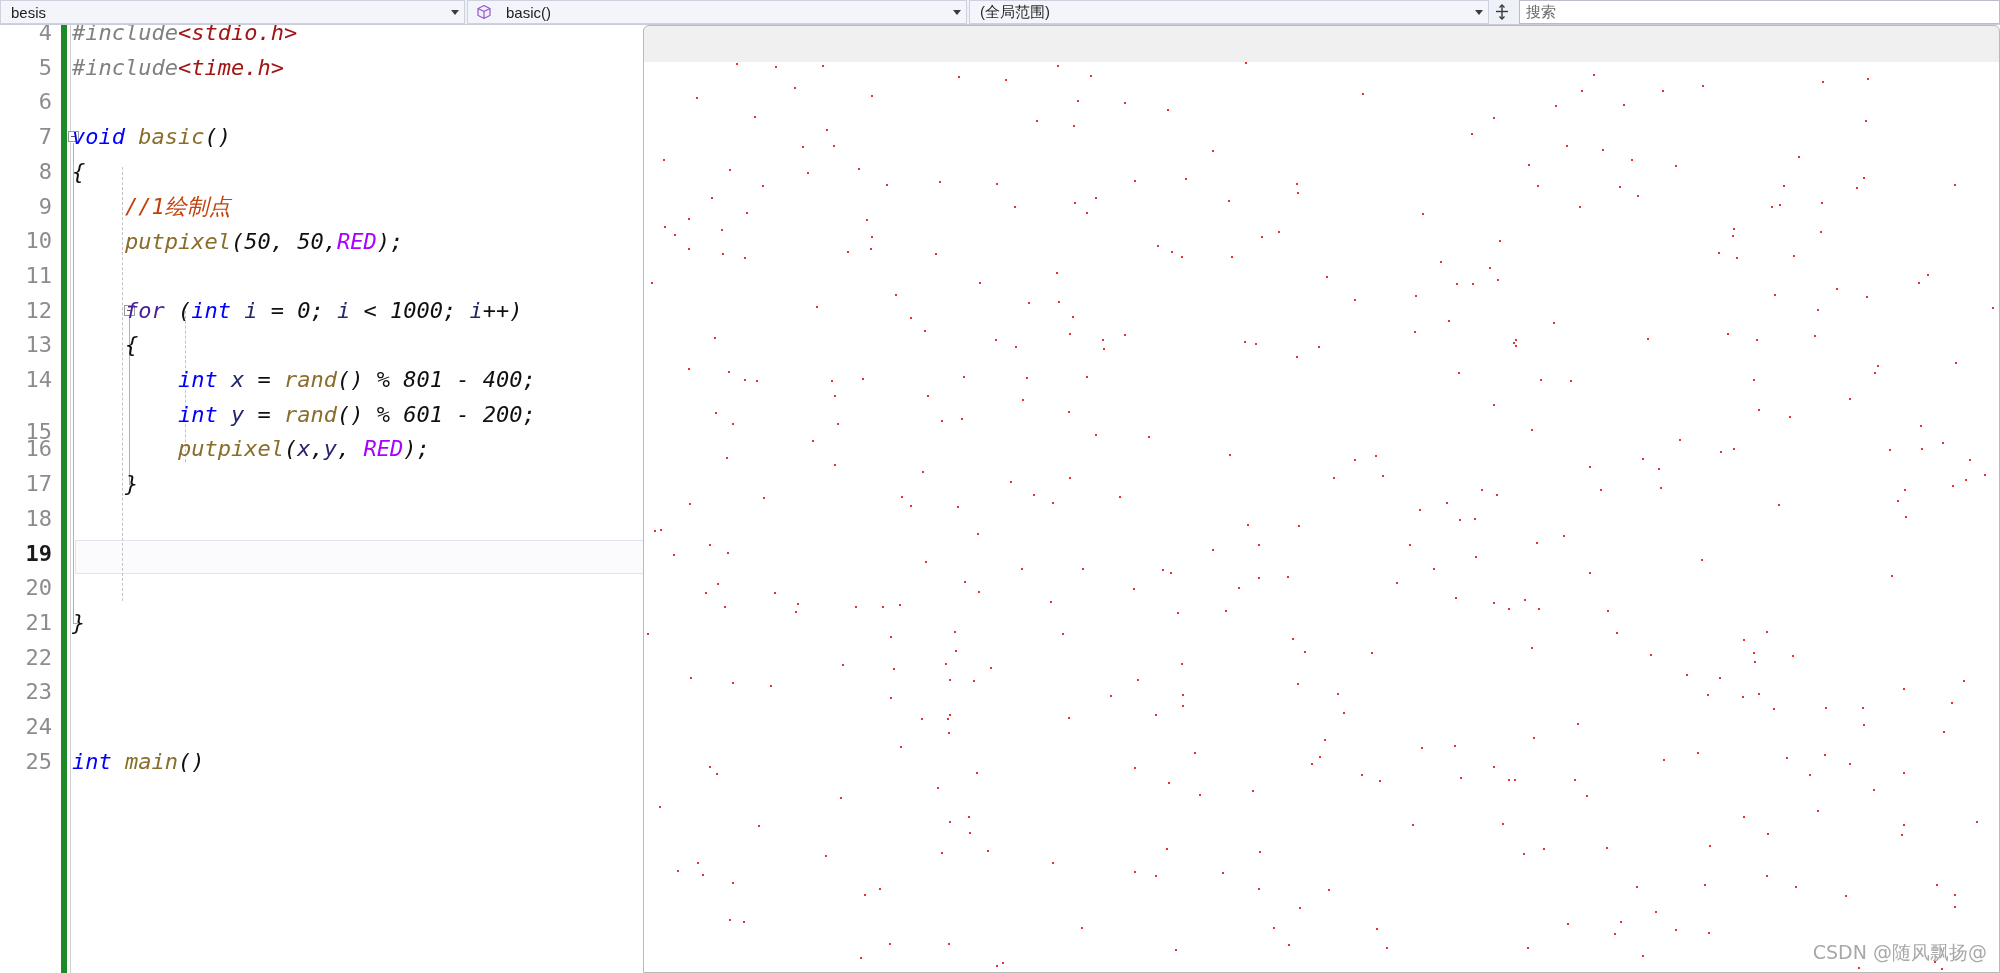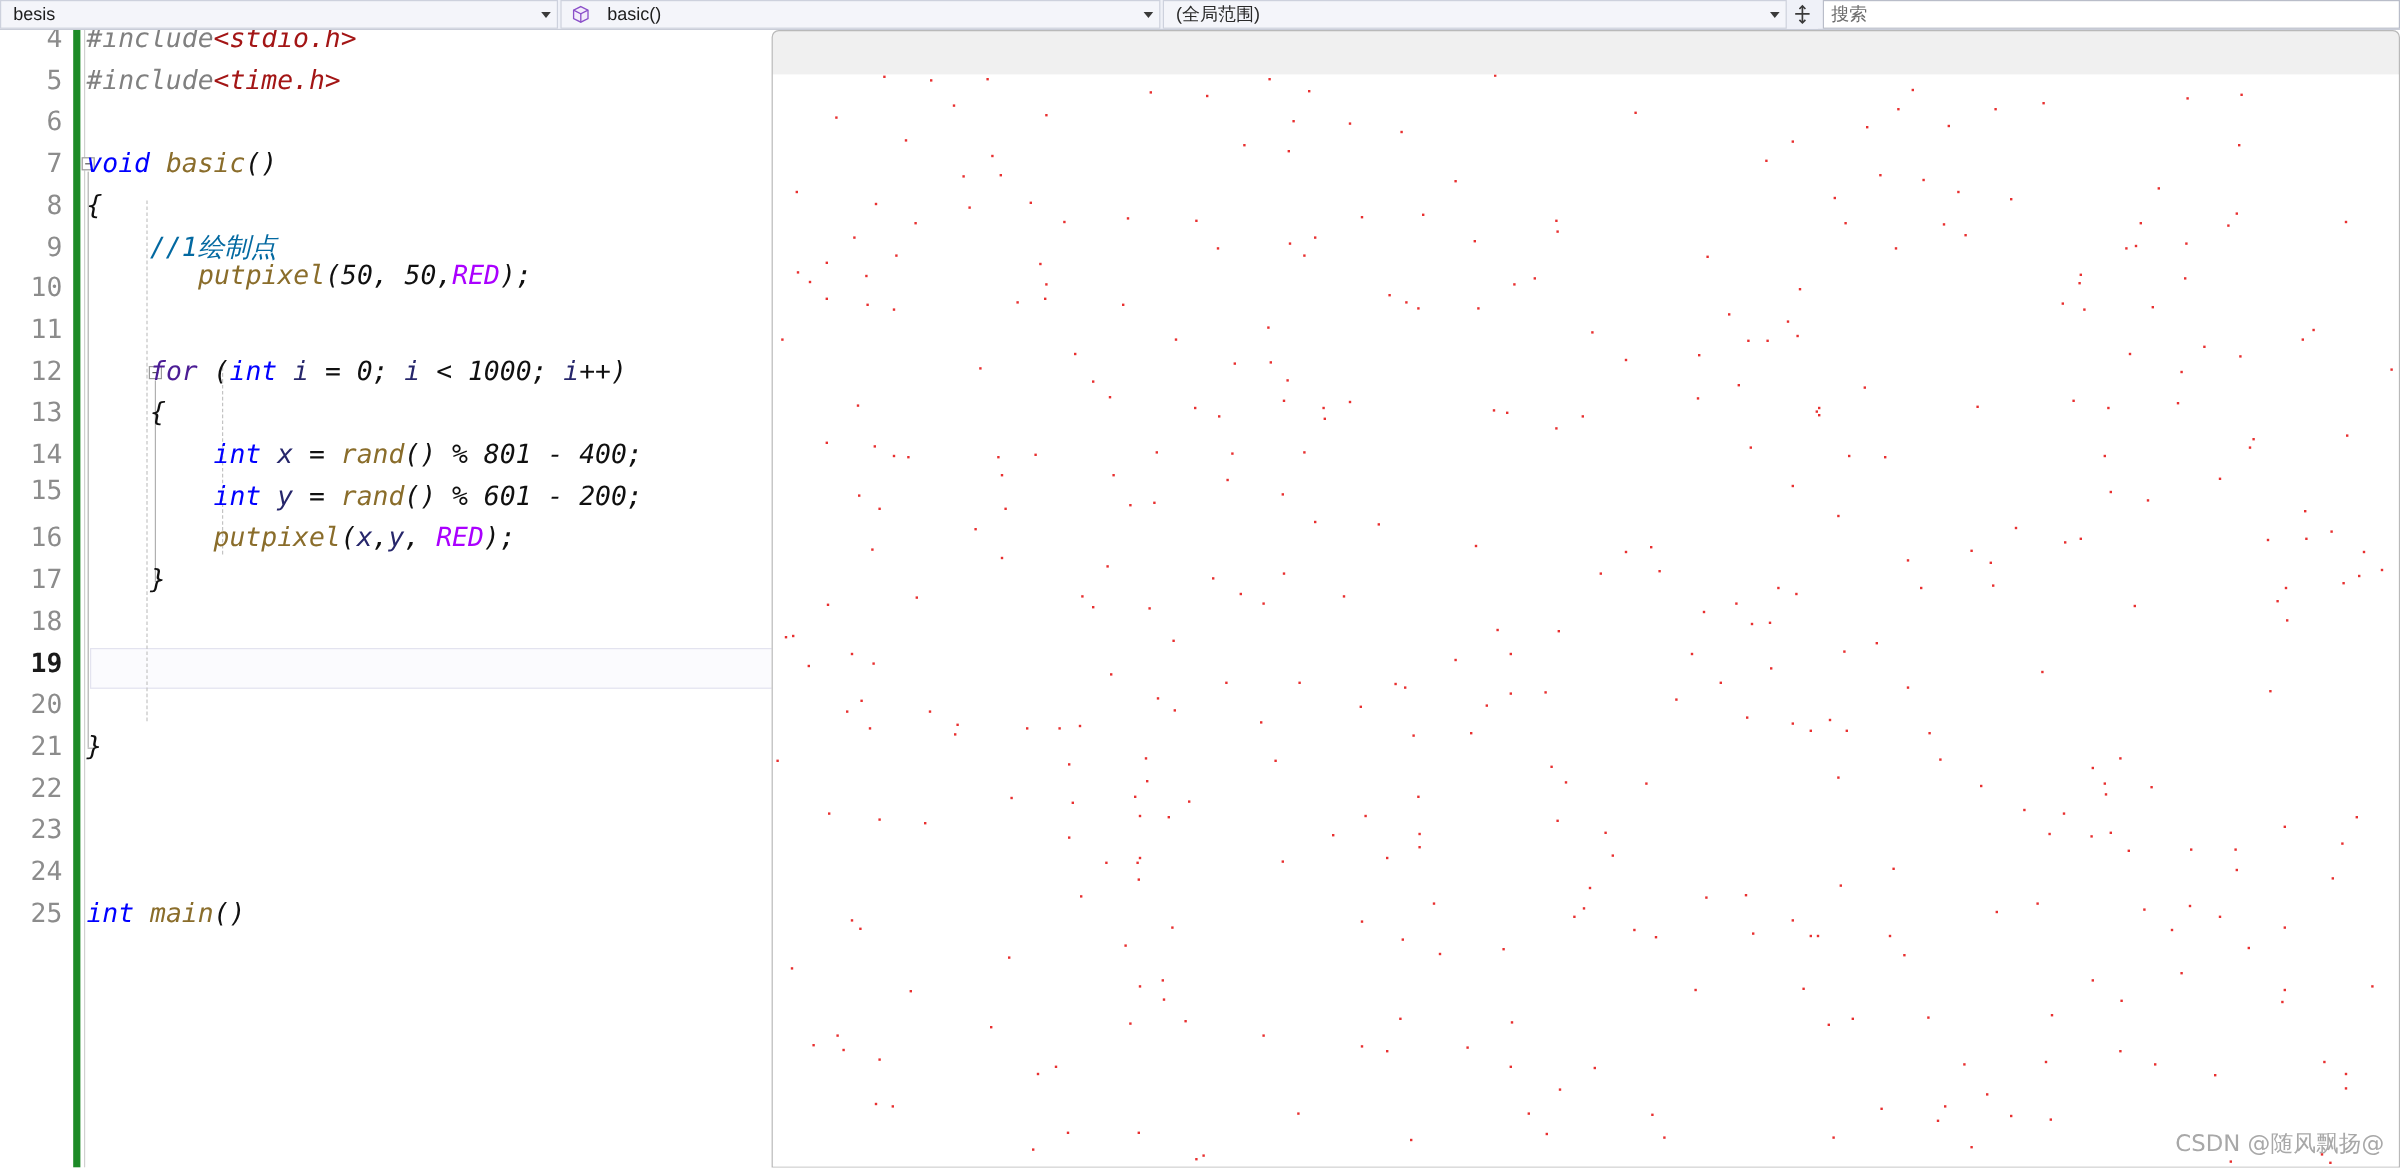--- a/index.html
+++ b/index.html
@@ -178,21 +178,21 @@
   }
 
   
   .t-pre    { color: #808080; }
   .t-str    { color: #a31515; }
   .t-kw     { color: #0000ff; }
   .t-kw2    { color: #4c1d95; }
   .t-fn     { color: #8a6d2b; }
   .t-macro  { color: #aa00ff; }
   .t-var    { color: #26266b; }
-  .t-cmt    { color: #0369a1; }
+  .t-cmt    { color: #c2410c; }
   .t-plain  { color: #101010; }
 
   
   .app-window {
     position: absolute;
     top: 25px; left: 643px;
     width: 1357px; height: 948px;
     background: #f0f0f0;
     border: 1px solid #b9b9b9;
     border-top-left-radius: 6px;
@@ -326,21 +326,21 @@
       <div class="line-num" style="top: 25.7px;">5</div>
       <div class="line-num" style="top: 60.4px;">6</div>
       <div class="line-num" style="top: 95.1px;">7</div>
       <div class="line-num" style="top: 129.8px;">8</div>
       <div class="line-num" style="top: 164.5px;">9</div>
       <div class="line-num" style="top: 199.2px;">10</div>
       <div class="line-num" style="top: 233.9px;">11</div>
       <div class="line-num" style="top: 268.6px;">12</div>
       <div class="line-num" style="top: 303.3px;">13</div>
       <div class="line-num" style="top: 338px;">14</div>
-      <div class="line-num" style="top: 368px;">15</div>
+      <div class="line-num" style="top: 390px;">15</div>
       <div class="line-num" style="top: 407.4px;">16</div>
       <div class="line-num" style="top: 442.1px;">17</div>
       <div class="line-num" style="top: 476.8px;">18</div>
       <div class="line-num current" style="top: 511.5px;">19</div>
       <div class="line-num" style="top: 546.2px;">20</div>
       <div class="line-num" style="top: 580.9px;">21</div>
       <div class="line-num" style="top: 615.6px;">22</div>
       <div class="line-num" style="top: 650.3px;">23</div>
       <div class="line-num" style="top: 685px;">24</div>
       <div class="line-num" style="top: 719.7px;">25</div>
@@ -356,21 +356,21 @@
       <div class="fold-foot" style="left: 1px; top: 597.9px;"></div>
       <div class="fold-box" style="left: 52px; top: 279.6px;"></div>
       <div class="fold-line" style="left: 57px; top: 291.6px; height: 167.5px;"></div>
       <div class="fold-foot" style="left: 57px; top: 459.1px;"></div>
       <div class="code-line" style="top: -9px;"><span class="t-pre">#include</span><span class="t-str">&lt;stdio.h&gt;</span></div>
       <div class="code-line" style="top: 25.7px;"><span class="t-pre">#include</span><span class="t-str">&lt;time.h&gt;</span></div>
       <div class="code-line" style="top: 60.4px;"></div>
       <div class="code-line" style="top: 95.1px;"><span class="t-kw">void</span><span class="t-plain"> </span><span class="t-fn">basic</span><span class="t-plain">()</span></div>
       <div class="code-line" style="top: 129.8px;"><span class="t-plain">{</span></div>
       <div class="code-line" style="top: 164.5px;"><span class="t-cmt">    //1绘制点</span></div>
-      <div class="code-line" style="top: 189px; padding-left: 40px;"><span class="t-plain">    </span><span class="t-fn">putpixel</span><span class="t-plain">(50, 50,</span><span class="t-macro">RED</span><span class="t-plain">);</span></div>
+      <div class="code-line" style="top: 200px;"><span class="t-plain">    </span><span class="t-fn">putpixel</span><span class="t-plain">(50, 50,</span><span class="t-macro">RED</span><span class="t-plain">);</span></div>
       <div class="code-line" style="top: 233.9px;"></div>
       <div class="code-line" style="top: 268.6px;"><span class="t-plain">    </span><span class="t-kw2">for</span><span class="t-plain"> (</span><span class="t-kw">int</span><span class="t-plain"> </span><span class="t-var">i</span><span class="t-plain"> = 0; </span><span class="t-var">i</span><span class="t-plain"> &lt; 1000; </span><span class="t-var">i</span><span class="t-plain">++)</span></div>
       <div class="code-line" style="top: 303.3px;"><span class="t-plain">    {</span></div>
       <div class="code-line" style="top: 338px;"><span class="t-plain">        </span><span class="t-kw">int</span><span class="t-plain"> </span><span class="t-var">x</span><span class="t-plain"> = </span><span class="t-fn">rand</span><span class="t-plain">() % 801 - 400;</span></div>
       <div class="code-line" style="top: 372.7px;"><span class="t-plain">        </span><span class="t-kw">int</span><span class="t-plain"> </span><span class="t-var">y</span><span class="t-plain"> = </span><span class="t-fn">rand</span><span class="t-plain">() % 601 - 200;</span></div>
       <div class="code-line" style="top: 407.4px;"><span class="t-plain">        </span><span class="t-fn">putpixel</span><span class="t-plain">(</span><span class="t-var">x</span><span class="t-plain">,</span><span class="t-var">y</span><span class="t-plain">, </span><span class="t-macro">RED</span><span class="t-plain">);</span></div>
       <div class="code-line" style="top: 442.1px;"><span class="t-plain">    }</span></div>
       <div class="code-line" style="top: 476.8px;"></div>
       <div class="code-line" style="top: 511.5px;"></div>
       <div class="code-line" style="top: 546.2px;"></div>

